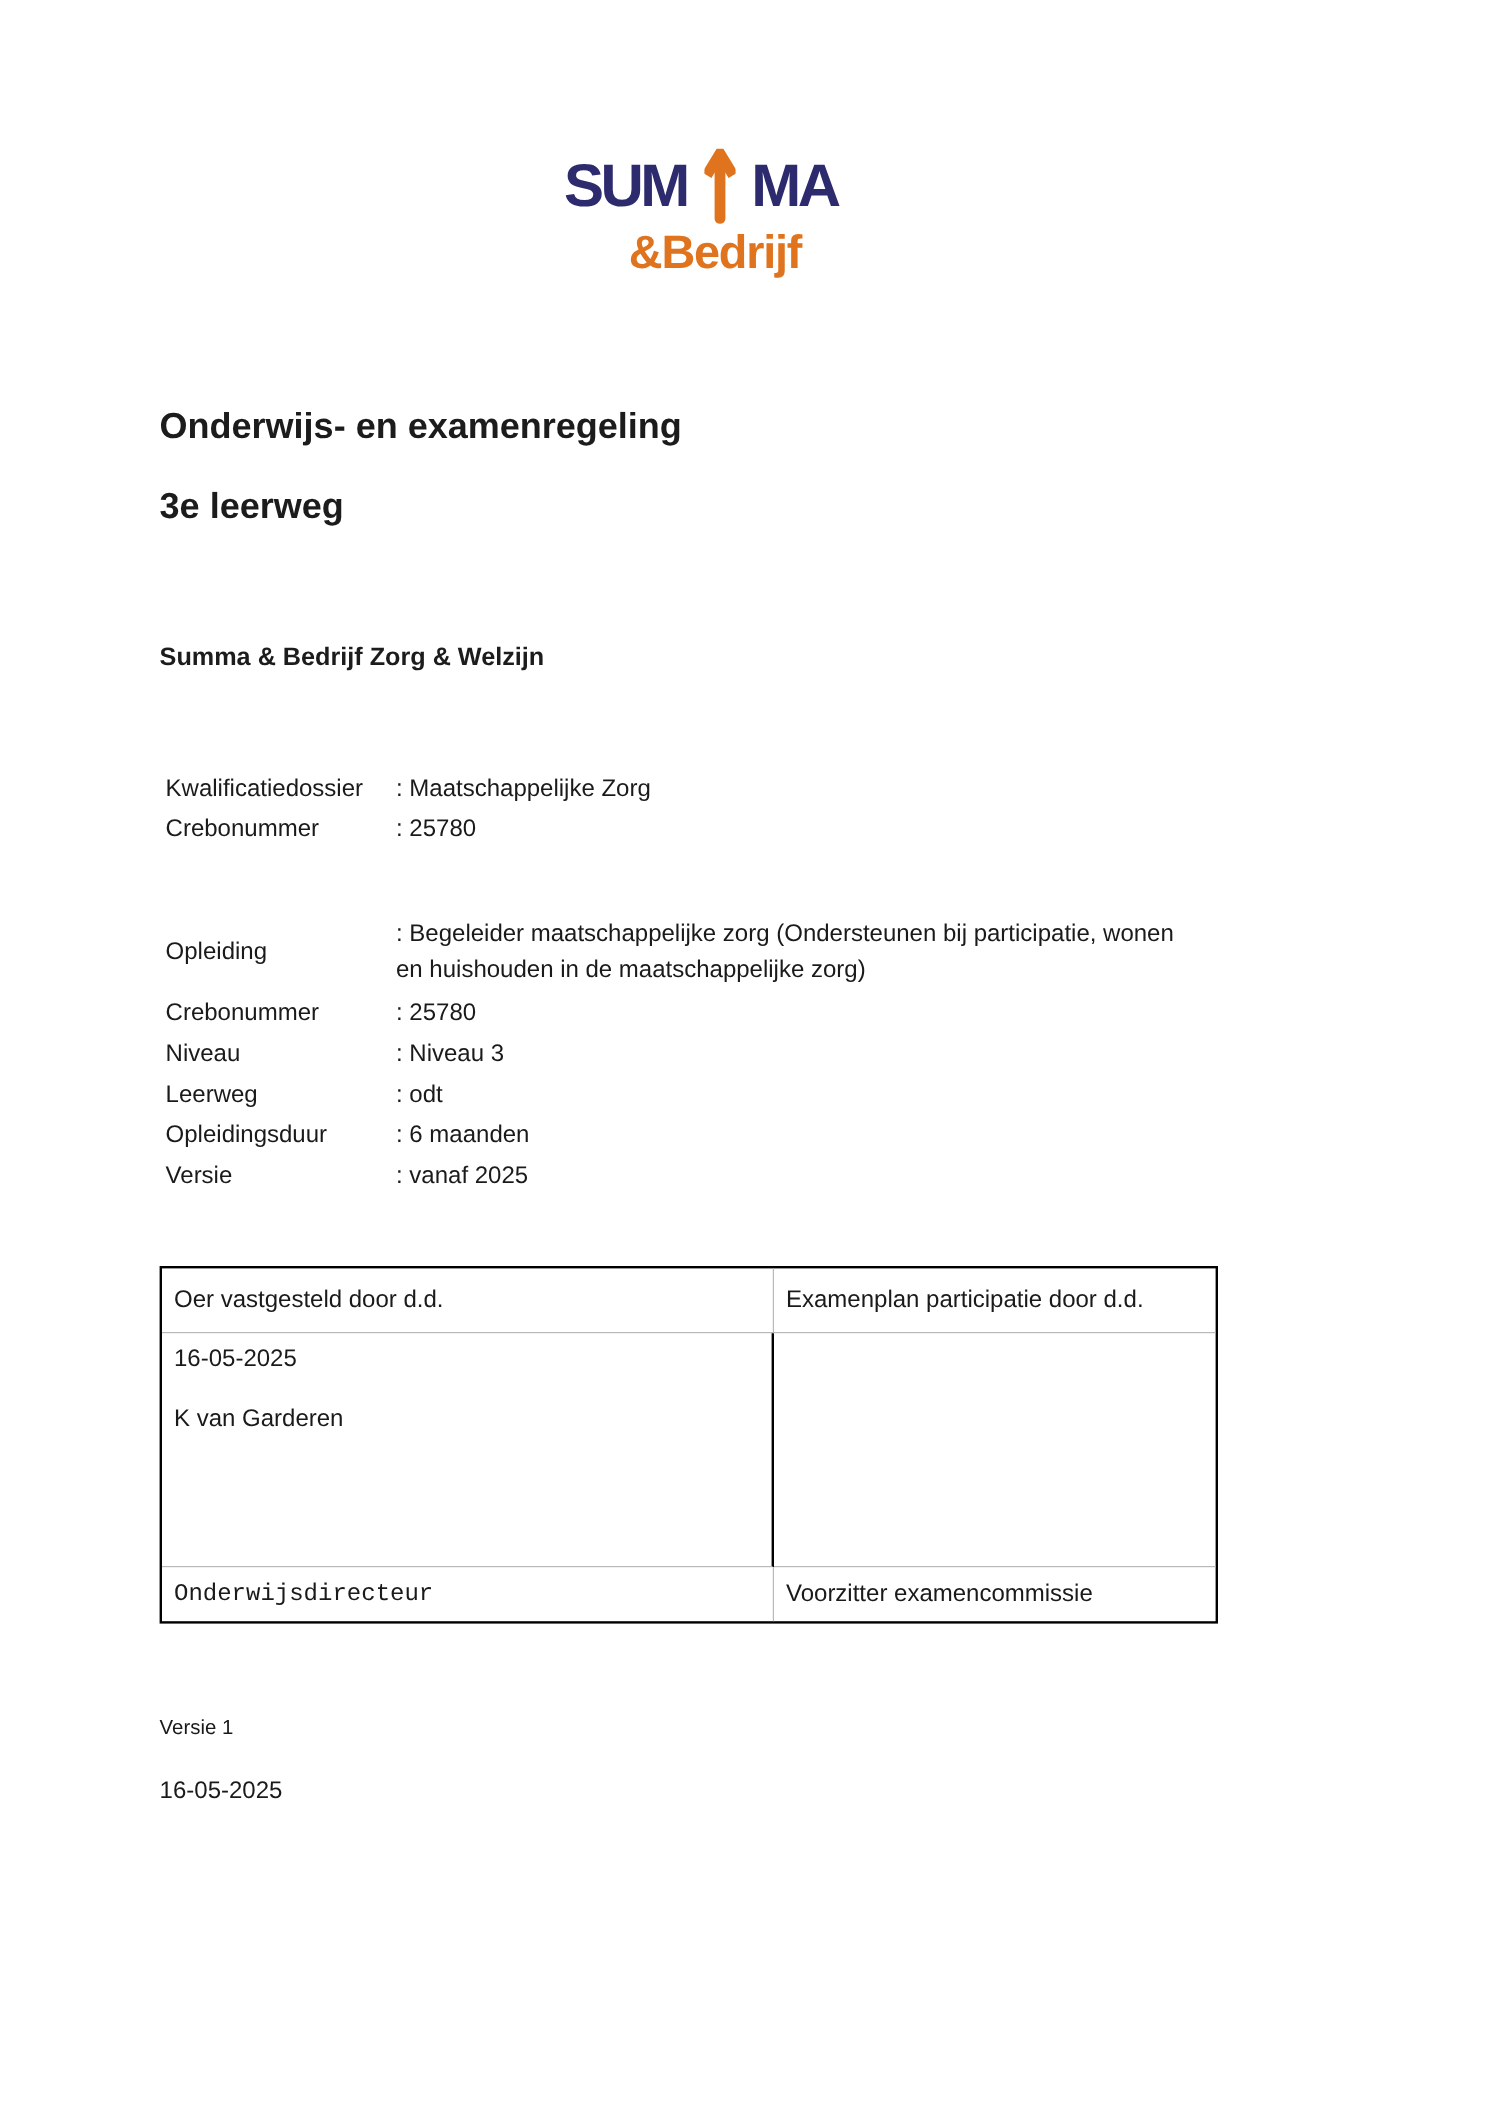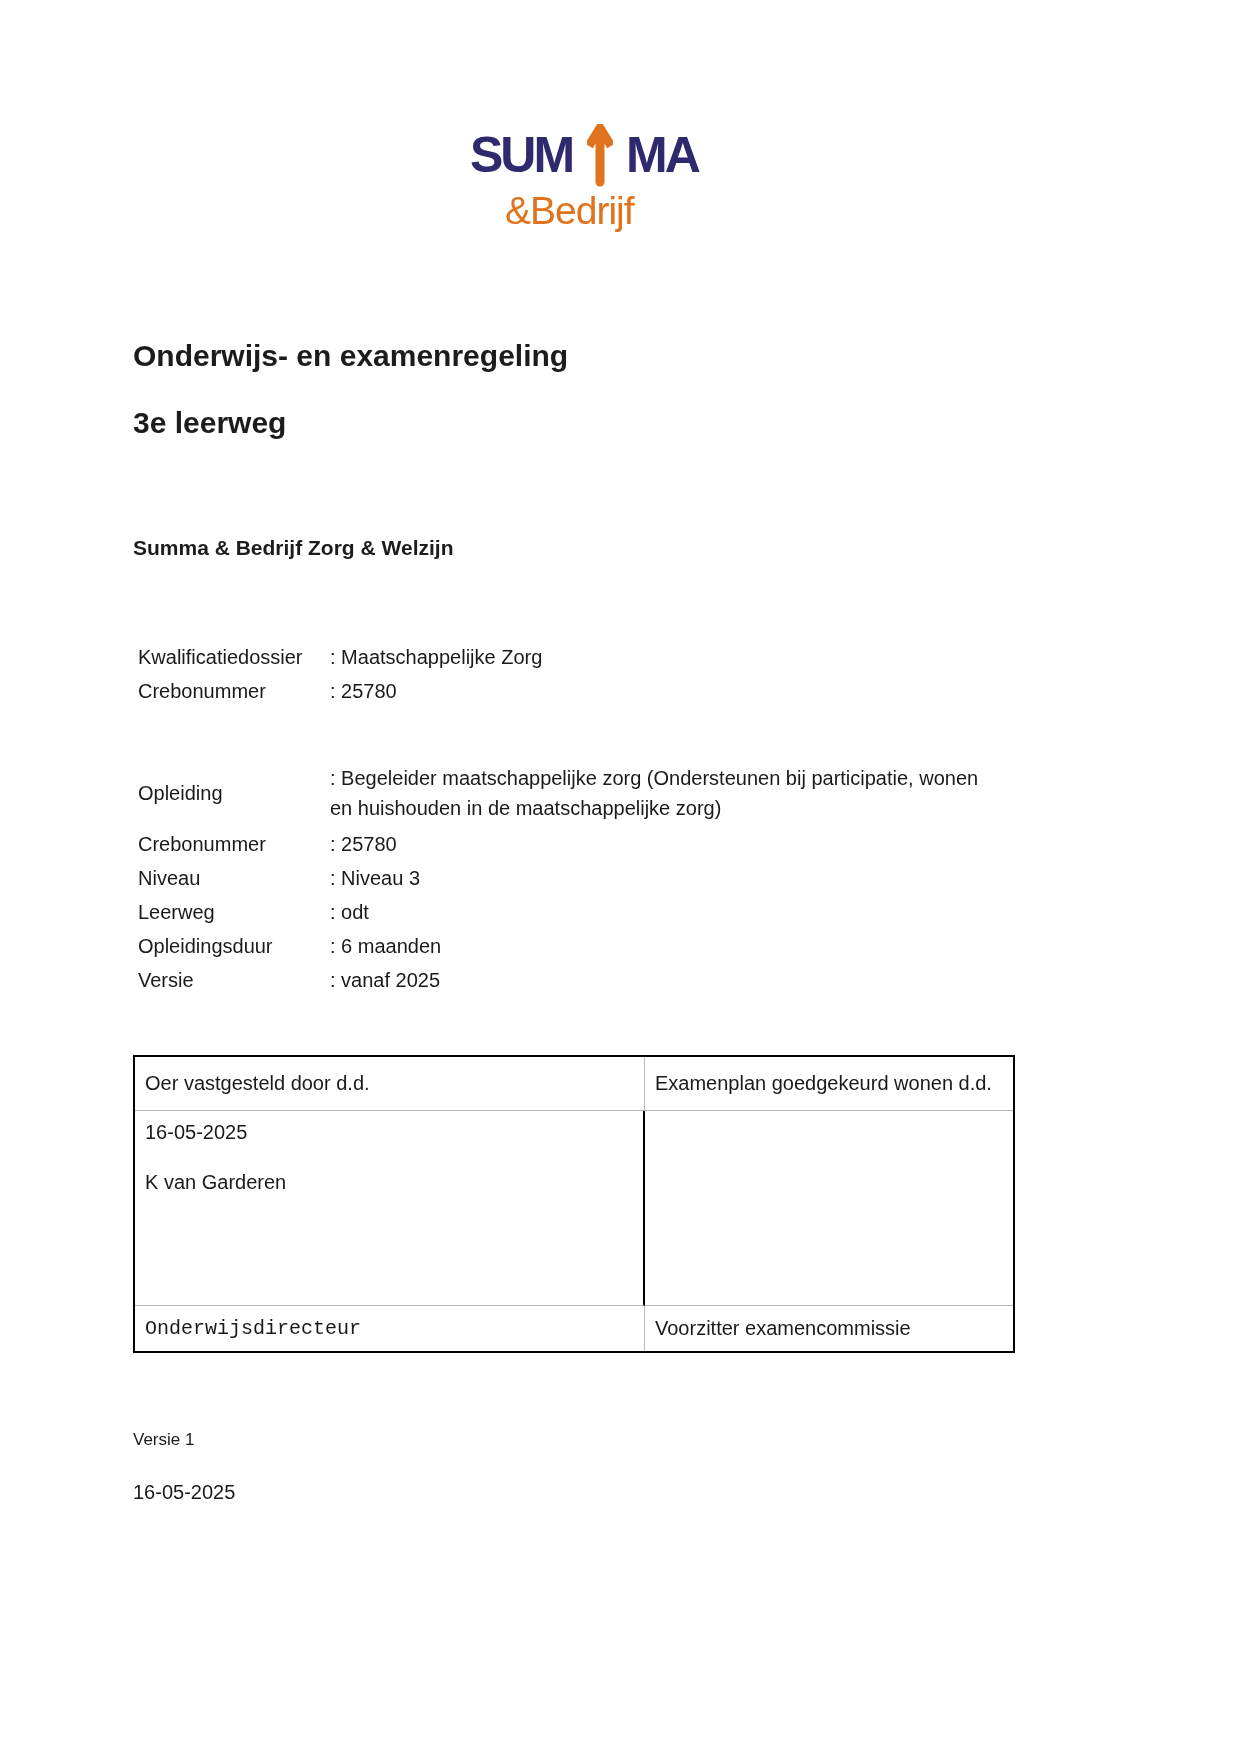--- a/index.html
+++ b/index.html
@@ -21,24 +21,24 @@
     align-items: flex-start;
     font-weight: bold;
     font-size: 50px;
     line-height: 1;
     letter-spacing: -3px;
     color: #2d2a6e;
     gap: 16px;
   }
   .logo-arrow { margin: -6px -3px 0 -1px; flex: 0 0 auto; }
   .logo-tagline {
-    margin-left: 35px;
+    margin-left: 54px;
     margin-top: 1px;
     font-size: 39px;
-    font-weight: normal;
+    font-weight: bold;
     letter-spacing: -1px;
     color: #e0741e;
     line-height: 1;
   }
 
   
   .title-line1, .title-line2 {
     position: absolute; left: 133px;
     font-size: 30px; font-weight: bold; line-height: 1.2; color: #1c1c1c;
   }
@@ -133,21 +133,21 @@
       <span class="kv-value">: 6 maanden</span>
     </div>
     <div class="kv-row">
       <span class="kv-label">Versie</span>
       <span class="kv-value">: vanaf 2025</span>
     </div>
   </div>
 
   <div class="doc-table">
     <div class="dt-cell dt-head dt-head-left">Oer vastgesteld door d.d.</div>
-    <div class="dt-cell dt-head">Examenplan goedgekeurd wonen d.d.</div>
+    <div class="dt-cell dt-head">Examenplan participatie door d.d.</div>
 
     <div class="dt-cell dt-body dt-body-left">
       <div>16-05-2025</div>
       <div class="dt-name-line">K van Garderen</div>
     </div>
     <div class="dt-cell dt-body"></div>
 
     <div class="dt-cell dt-foot dt-foot-left">Onderwijsdirecteur</div>
     <div class="dt-cell dt-foot">Voorzitter examencommissie</div>
   </div>

